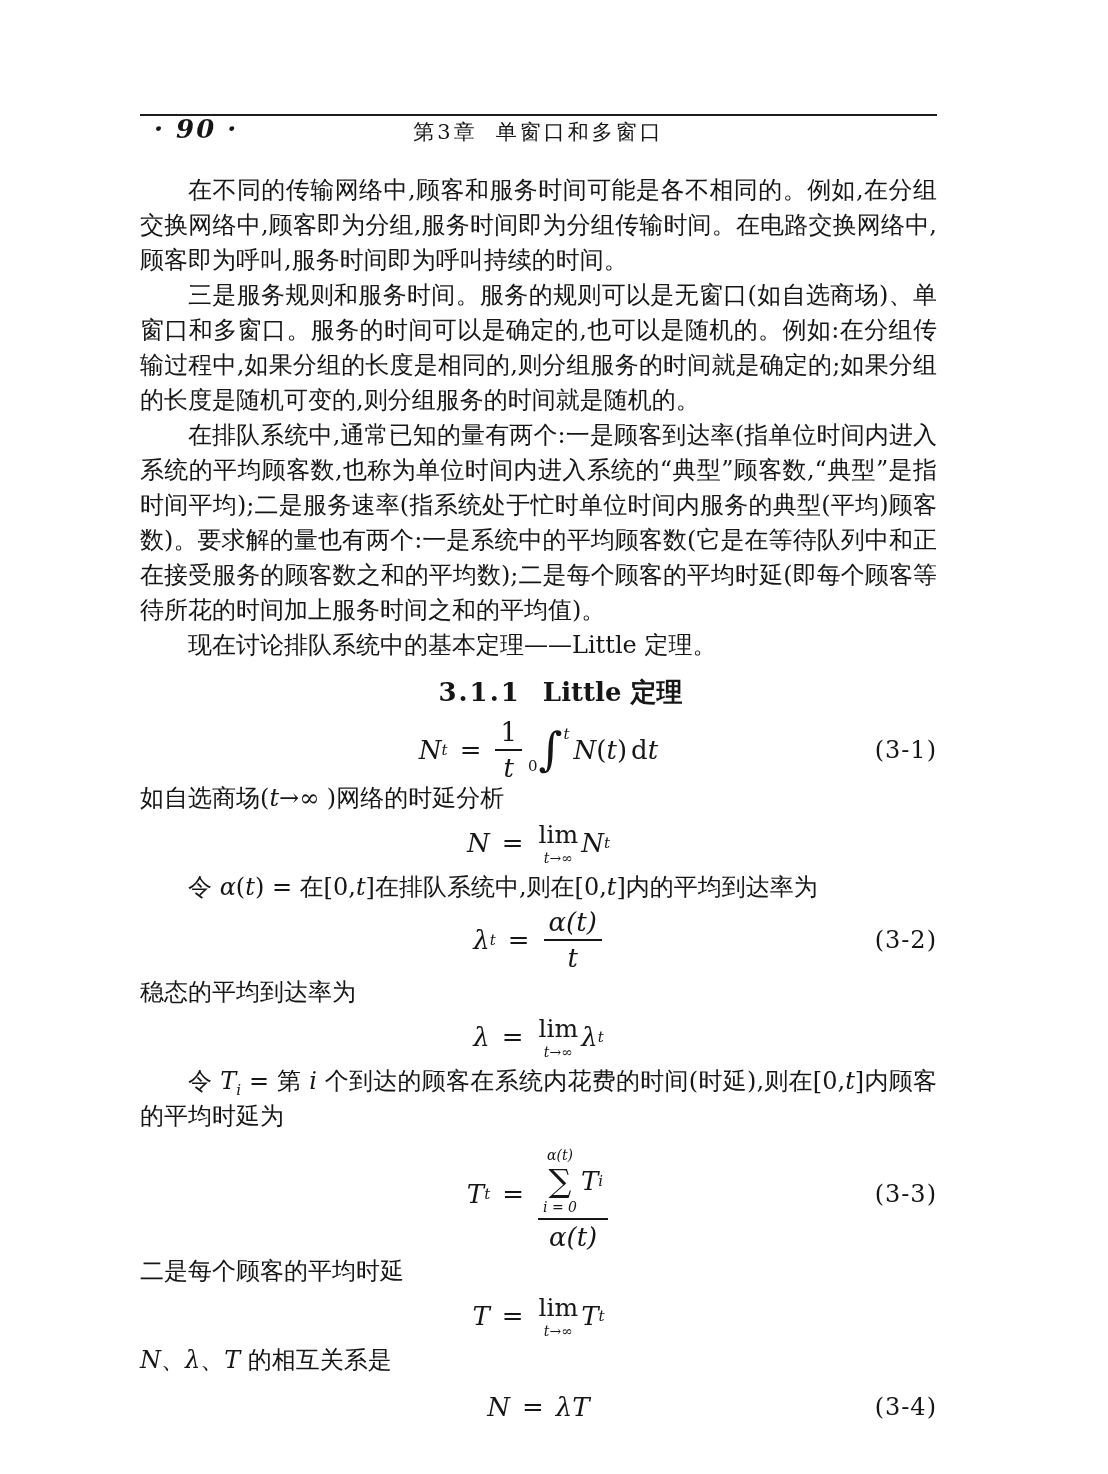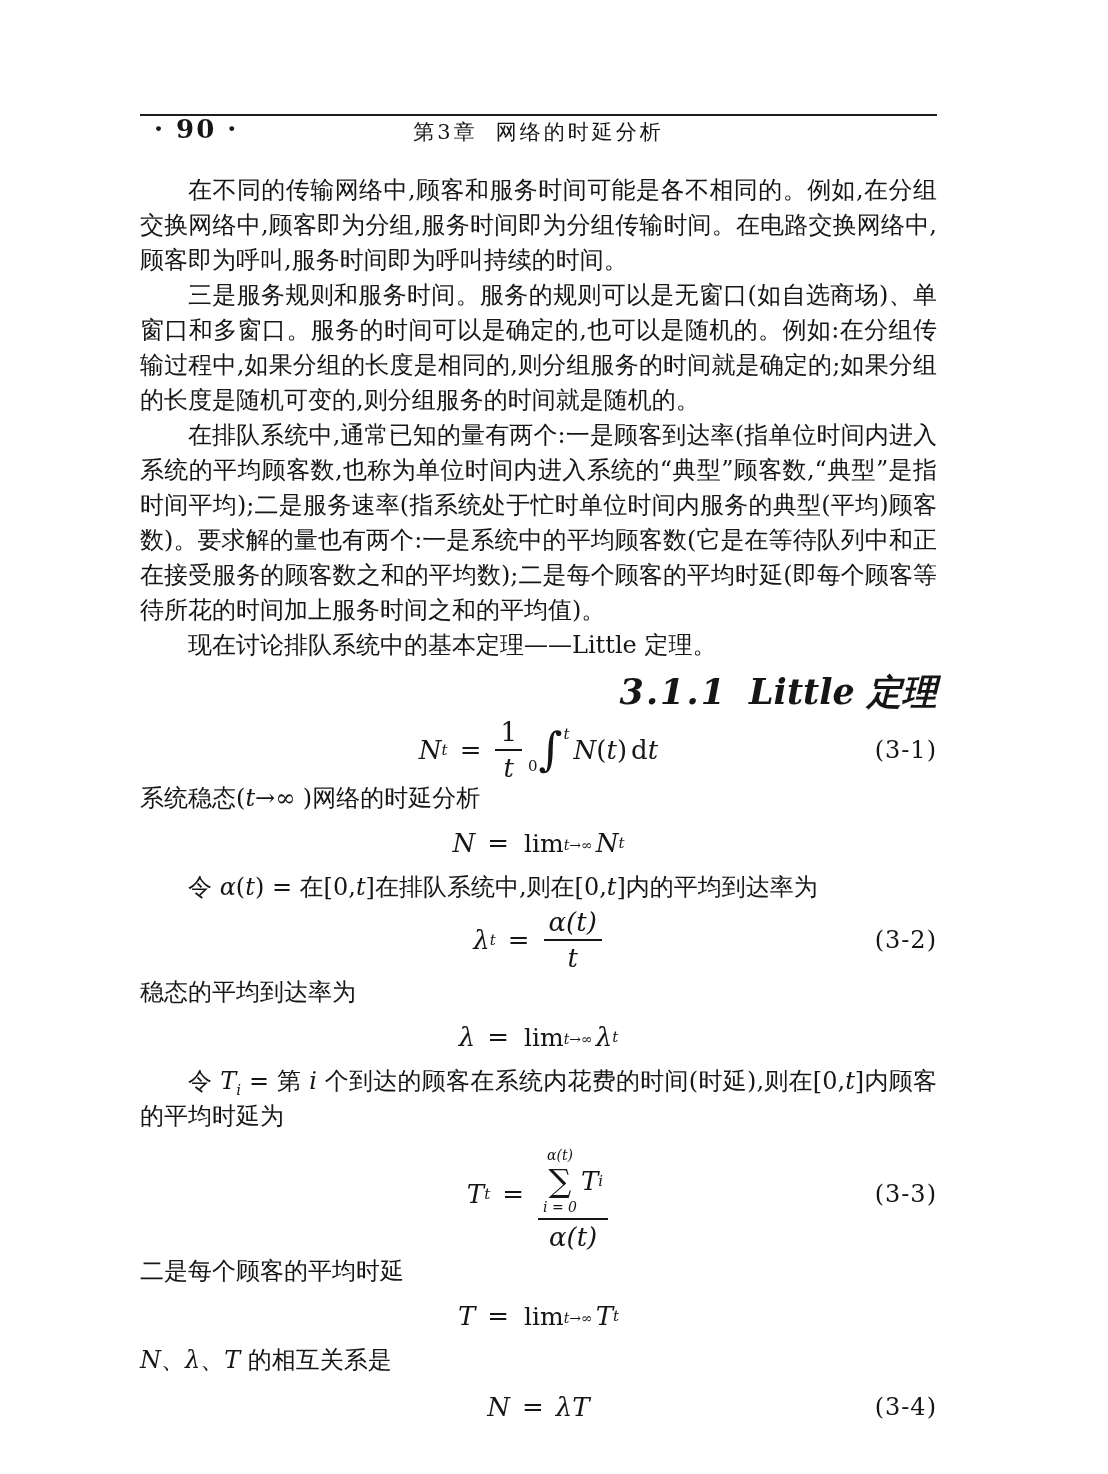--- a/index.html
+++ b/index.html
@@ -11,42 +11,41 @@
   .page{
     position:relative;width:1108px;height:1474px;background:#ffffff;overflow:hidden;
   }
   .content{
     position:absolute;left:140px;top:84px;width:797px;
   }
   
   .pagehead{position:relative;height:36px;}
   .pageno{
     position:absolute;left:14px;top:0;
-    font-size:26px;font-weight:bold;letter-spacing:2px;
+    font-size:26px;font-weight:bold;font-style:italic;letter-spacing:2px;
   }
   .chapline{
     position:absolute;left:0;right:0;top:4px;text-align:center;
     font-size:21px;letter-spacing:3px;
   }
   .chapline .gap{display:inline-block;width:18px;}
   .headrule{
     border:none;border-top:2px solid #1d1d1d;margin:30px 0 0 0;
   }
   
   .bodytext{margin-top:23px;font-size:24px;line-height:35px;text-align:justify;}
   p{margin:0;}
   .indent{text-indent:2em;}
   .noindent{text-indent:0;}
   .it{font-style:italic;}
   .vsub{font-size:15px;font-style:italic;line-height:0;}
   
   .sechead{
-    margin:13px 0 11px 44px;font-size:35px;font-weight:bold;line-height:32px;
-    text-align:right;
-    font-style:italic;
+    margin:13px 0 11px 44px;font-size:26px;font-weight:bold;line-height:32px;
+    text-align:center;
   }
   .sechead .secnum{margin-right:22px;letter-spacing:2px;}
   
   .eqrow{
     position:relative;display:flex;align-items:center;justify-content:center;
   }
   .eq{display:inline-flex;align-items:center;font-size:26px;line-height:1;}
   .rel{margin:0 12px;}
   .eqno{
     position:absolute;right:0;top:50%;transform:translateY(-50%);
@@ -56,40 +55,40 @@
   .frac .num{padding:0 5px 4px 5px;border-bottom:2px solid #161616;text-align:center;}
   .frac .den{padding:4px 5px 0 5px;text-align:center;}
   .h-eq1{min-height:58px;margin:5px 0 0 0;}
   .h-lim{min-height:50px;margin:2px 0;}
   .h-eq2{min-height:64px;margin:3px 0;}
   .h-eq3{min-height:100px;margin:4px 0;}
   .h-eq4{min-height:42px;margin:8px 0 0 0;}
   .intlo{font-size:15px;transform:translateY(16px);margin:0 1px 0 4px;}
   .intsign{font-size:46px;line-height:0.9;}
   .intup{font-size:15px;font-style:italic;transform:translateY(-16px);margin:0 4px 0 1px;}
-  .limwrap{display:inline-flex;align-items:center;line-height:1;margin:0 3px;justify-content:space-between;}
+  .limwrap{display:inline-flex;flex-direction:column;align-items:center;line-height:1;margin:0 3px;justify-content:space-between;}
   .limtxt{font-size:25px;}
   .limsub{font-size:14px;font-style:italic;margin-top:4px;}
   .sumwrap{display:inline-flex;flex-direction:column;align-items:center;line-height:1;margin-right:4px;}
   .sumtop{font-size:14px;font-style:italic;margin-bottom:3px;}
   .sumsign{font-size:32px;}
   .sumbot{font-size:14px;font-style:italic;margin-top:3px;}
   .numrow{display:inline-flex;align-items:center;}
   .dsp{margin-left:4px;}
 </style>
 </head>
 <body>
 
 <div class="page">
   <div class="content">
 
     <div class="pagehead">
       <span class="pageno">· 90 ·</span>
       <span class="chapline">
-        <span>第3章</span><span class="gap"></span><span>网络的时延分析</span>
+        <span>第3章</span><span class="gap"></span><span>单窗口和多窗口</span>
       </span>
       <hr class="headrule">
     </div>
 
     <div class="bodytext">
 
       <p class="indent">在不同的传输网络中,顾客和服务时间可能是各不相同的。例如,在分组交换网络中,顾客即为分组,服务时间即为分组传输时间。在电路交换网络中,顾客即为呼叫,服务时间即为呼叫持续的时间。</p>
       <p class="indent">三是服务规则和服务时间。服务的规则可以是无窗口(如自选商场)、单窗口和多窗口。服务的时间可以是确定的,也可以是随机的。例如:在分组传输过程中,如果分组的长度是相同的,则分组服务的时间就是确定的;如果分组的长度是随机可变的,则分组服务的时间就是随机的。</p>
       <p class="indent">在排队系统中,通常已知的量有两个:一是顾客到达率(指单位时间内进入系统的平均顾客数,也称为单位时间内进入系统的“典型”顾客数,“典型”是指时间平均);二是服务速率(指系统处于忙时单位时间内服务的典型(平均)顾客数)。要求解的量也有两个:一是系统中的平均顾客数(它是在等待队列中和正在接受服务的顾客数之和的平均数);二是每个顾客的平均时延(即每个顾客等待所花的时间加上服务时间之和的平均值)。</p>
       <p class="indent">现在讨论排队系统中的基本定理——Little 定理。</p>
@@ -114,21 +113,21 @@
           <span class="it">N</span>
             <span>(</span>
             <span class="it">t</span>
             <span>)</span>
             <span class="dsp">d</span>
             <span class="it">t</span>
         </span>
         <span class="eqno">(3-1)</span>
       </div>
 
-      <p class="noindent"><span>系统稳态(</span><span class="it">t</span><span>→∞ )网络的时延分析</span></p>
+      <p class="noindent"><span>如自选商场(</span><span class="it">t</span><span>→∞ )网络的时延分析</span></p>
 
       <div class="eqrow h-lim">
         <span class="eq">
           <span class="it">N</span>
           <span class="rel">=</span>
           <span class="limwrap">
             <span class="limtxt">lim</span>
             <span class="limsub">t→∞</span>
           </span>
           <span class="it">N</span>

